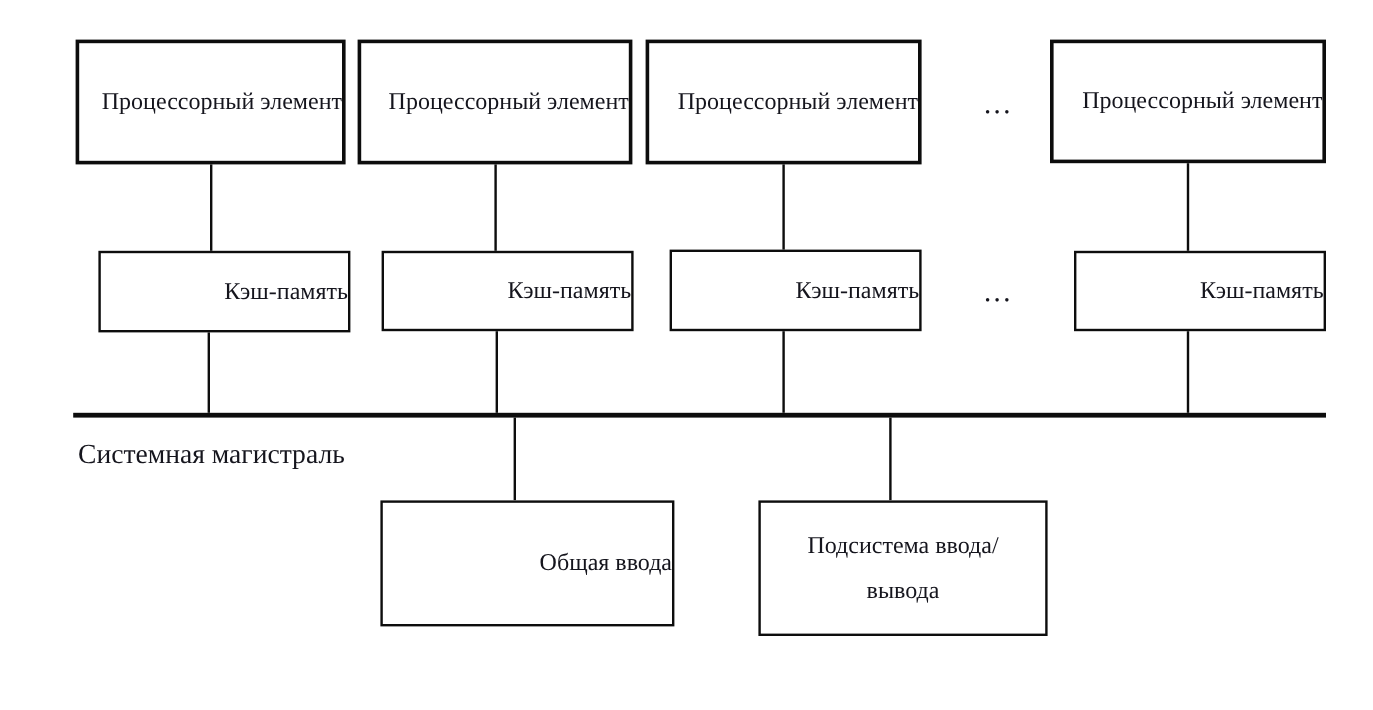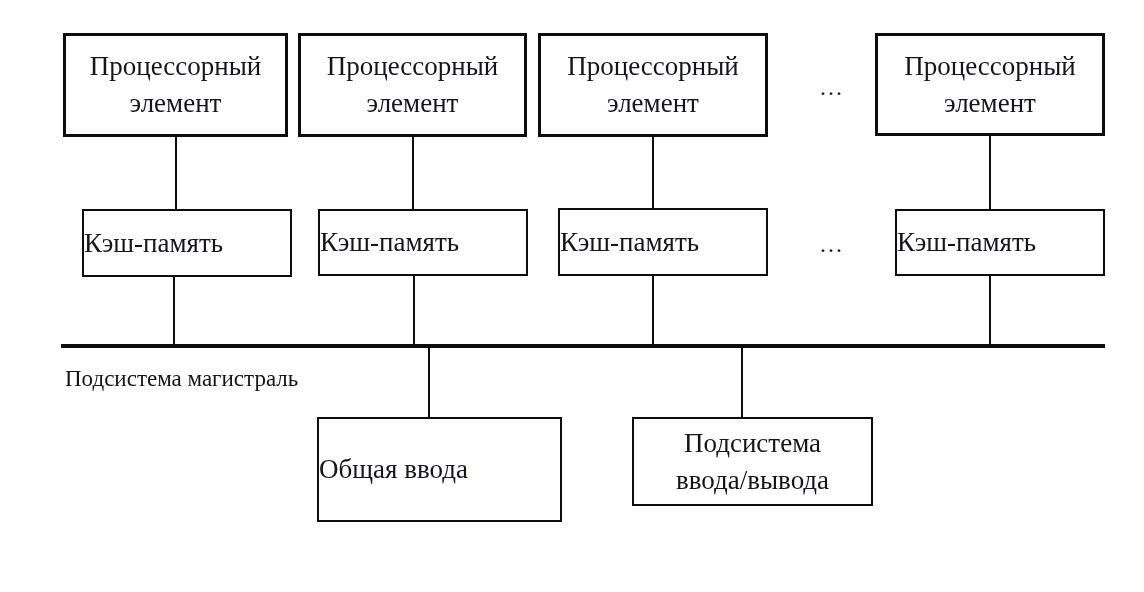--- a/index.html
+++ b/index.html
@@ -16,23 +16,23 @@
     color: #15151d;
     overflow: hidden;
   }
   .box {
     position: absolute;
     box-sizing: border-box;
     border: 3px solid #0d0d0d;
     background: #ffffff;
     display: flex;
     align-items: center;
-    justify-content: flex-start;
+    justify-content: flex-end;
     text-align: center;
-    font-size: 27px;
+    font-size: 20px;
     line-height: 37px;
     z-index: 2;
   }
   .box.thin {
     border-width: 2.5px;
     margin-left: 10px;
   }
   .vline {
     position: absolute;
     width: 2px;
@@ -100,26 +100,26 @@
 
   <div class="ellipsis" style="left:809px; top:231px; width:46px; text-align:center;">...</div>
 
   <div class="vline" style="left:173px; top:276px; height:68px;"></div>
   <div class="vline" style="left:413px; top:275px; height:69px;"></div>
   <div class="vline" style="left:652px; top:275px; height:69px;"></div>
   <div class="vline" style="left:989px; top:275px; height:69px;"></div>
 
   <div class="bus" style="left:61px; top:344px; width:1044px;"></div>
 
-  <div class="bus-label" style="left:65px; top:366px;">Подсистема магистраль</div>
+  <div class="bus-label" style="left:65px; top:366px;">Системная магистраль</div>
 
   <div class="vline" style="left:428px; top:348px; height:69px;"></div>
   <div class="vline" style="left:741px; top:348px; height:69px;"></div>
 
   <div class="box thin" style="left:307px; top:417px; width:245px; height:105px;">
     <span>Общая ввода</span>
   </div>
 
-  <div class="box thin" style="left:622px; top:417px; width:241px; height:89px; padding:0 34px;">
+  <div class="box thin" style="left:622px; top:417px; width:241px; height:113px; padding:0 34px;">
     <span>Подсистема ввода/вывода</span>
   </div>
 
 </div>
 
 </body></html>

